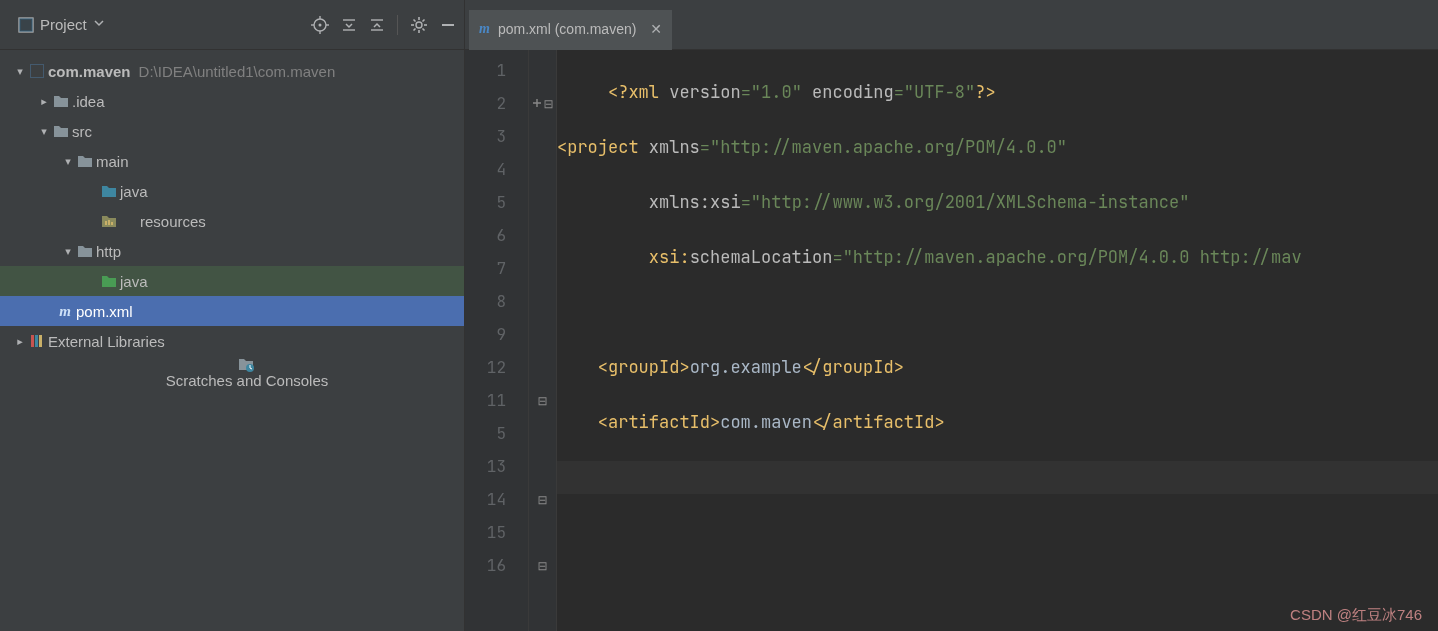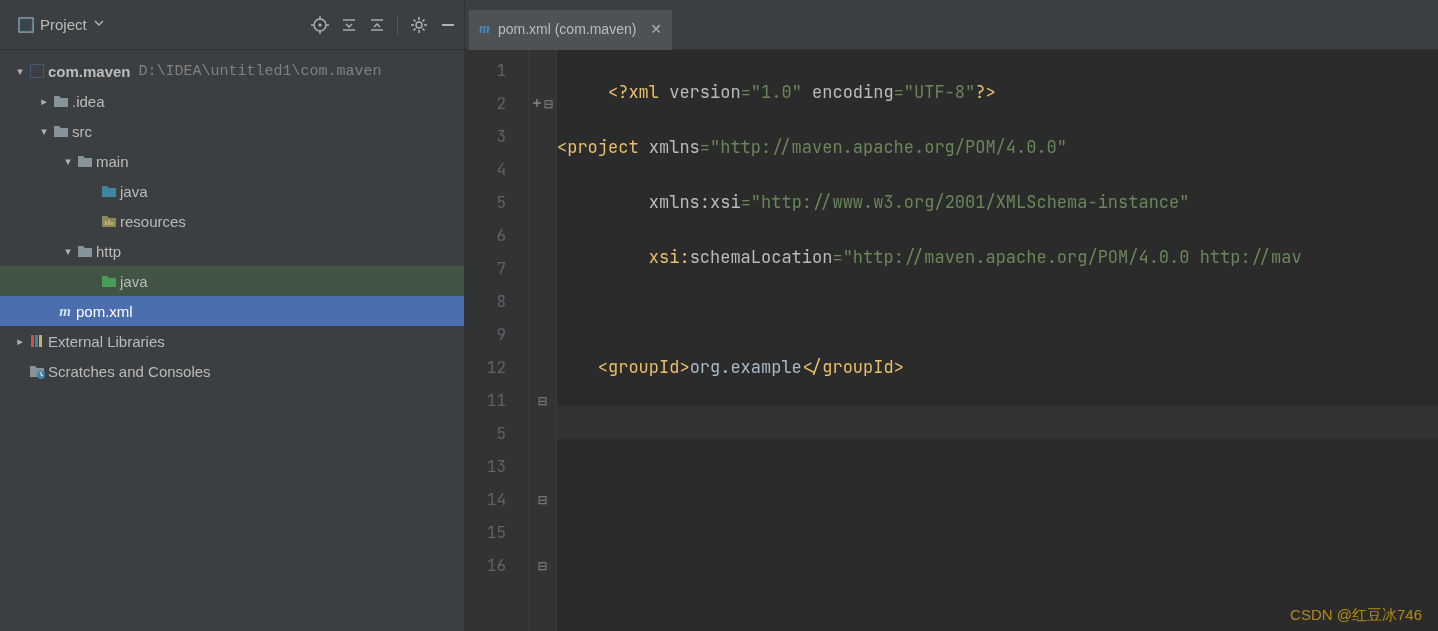--- a/index.html
+++ b/index.html
@@ -73,21 +73,21 @@
 }
 .node.green { background:#425444;}
 .node.selected { background:#4b6eaf; color:#ffffff;}
 .arrow {
   width:16px; display:inline-flex; justify-content:center; align-items:center;
   color:#afb1b3; font-size:11px;
 }
 .node .ic { width:18px; height:18px; display:inline-flex; align-items:center; justify-content:center;}
 .nlabel { margin-left:2px;}
 .label-bold { font-weight:bold; color:#bbbbbb;}
-.label2 { color:#808080; margin-left:8px;font-family:Liberation Mono, monospace;}
+.label2 { color:#808080; margin-left:8px;}
 .main { flex:1; display:flex; min-height:0; overflow:hidden;}
 .gutter {
   width:64px;
   background:#313335;
   border-right:1px solid #3a3a3a;
   padding-top:4px;
   font-family:"JetBrains Mono","Consolas",monospace;
   font-size:16px;
   text-align:right;
   color:#606366;
@@ -115,21 +115,21 @@
 .tag { color:#e8bf6a;}
 .attrn { color:#bababa;}
 .attrv { color:#6a8759;}
 .pi { color:#e8bf6a;}
 .txt { color:#a9b7c6;}
 .watermark {
   position:absolute;
   bottom:6px;
   right:16px;
   font-size:15px;
-  color:#eab308;
+  color:#fca5a5;
   opacity:.7;
   font-family:"Microsoft YaHei", sans-serif;
 }
 svg { display:block; }
 </style>
 </head>
 <body>
 
 <div class="toolbar">
   <div class="toolbar-left">
@@ -248,21 +248,21 @@
         <span class="nlabel">main</span>
       </div>
       <div class="node" style="padding-left:100px;">
         <span class="ic">
             <svg width="16" height="14" viewBox="0 0 16 14">
               <path d="M1 2 h5 l2 2 h7 v9 h-14z" fill="#3e86a0"></path>
             </svg>
           </span>
         <span class="nlabel">java</span>
       </div>
-      <div class="node" style="padding-left:100px;">
+      <div class="node" style="padding-left:100px;gap:20px;">
         <span class="ic">
             <svg width="16" height="14" viewBox="0 0 16 14">
               <path d="M1 2 h5 l2 2 h7 v9 h-14z" fill="#8a8a5c"></path>
               <rect x="4" y="7" width="2" height="4" fill="#c9b068"></rect>
               <rect x="7" y="6" width="2" height="5" fill="#c9b068"></rect>
               <rect x="10" y="8" width="2" height="3" fill="#c9b068"></rect>
             </svg>
           </span>
         <span class="nlabel">resources</span>
       </div>
@@ -291,21 +291,21 @@
         <span class="arrow">▸</span>
         <span class="ic">
             <svg width="16" height="16" viewBox="0 0 16 16">
               <rect x="2" y="2" width="3" height="12" fill="#c75450"></rect>
               <rect x="6" y="2" width="3" height="12" fill="#3e86a0"></rect>
               <rect x="10" y="2" width="3" height="12" fill="#c9b068"></rect>
             </svg>
           </span>
         <span class="nlabel">External Libraries</span>
       </div>
-      <div class="node" style="padding-left:28px;">
+      <div class="node" style="padding-left:28px;flex-direction:column;">
         <span class="ic">
             <svg width="16" height="16" viewBox="0 0 16 16">
               <path d="M1 3 h5 l2 2 h7 v9 h-14z" fill="#87939a"></path>
               <circle cx="12" cy="12" r="4" fill="#3e86a0"></circle>
               <path d="M12 9 v3 l2 1" stroke="#fff" stroke-width="1" fill="none"></path>
             </svg>
           </span>
         <span class="nlabel">Scratches and Consoles</span>
       </div>
     </div>
@@ -364,20 +364,21 @@
           <span style="color:#888;font-size:12px;">⊟</span>
         </div>
     </div>
     <div class="editor">
 <div class="line"><span>     </span><span class="pi">&lt;?</span><span class="pi">xml </span><span class="attrn">version</span><span class="attrv">=</span><span class="attrv">"1.0"</span><span> </span><span class="attrn">encoding</span><span class="attrv">=</span><span class="attrv">"UTF-8"</span><span class="pi">?&gt;</span></div>
 <div class="line"><span class="tag">&lt;</span><span class="tag">project </span><span class="attrn">xmlns</span><span class="attrv">=</span><span class="attrv">"http://maven.apache.org/POM/4.0.0"</span></div>
 <div class="line"><span>         </span><span class="attrn">xmlns:xsi</span><span class="attrv">=</span><span class="attrv">"http://www.w3.org/2001/XMLSchema-instance"</span></div>
 <div class="line"><span>         </span><span class="tag">xsi</span><span class="tag">:</span><span class="attrn">schemaLocation</span><span class="attrv">=</span><span class="attrv">"http://maven.apache.org/POM/4.0.0 http://mav</span></div>
 <div class="line"></div>
 <div class="line"><span>    </span><span class="tag">&lt;</span><span class="tag">groupId</span><span class="tag">&gt;</span><span class="txt">org.example</span><span class="tag">&lt;/</span><span class="tag">groupId</span><span class="tag">&gt;</span></div>
+<div class="line"><span>    </span><span class="tag">&lt;</span><span class="tag">artifactId</span><span class="tag">&gt;</span><span class="txt">com.maven</span><span class="tag">&lt;/</span><span class="tag">artifactId</span><span class="tag">&gt;</span></div>
 <div class="line cur"></div>
 <div class="line"></div>
 
 
 
 
 
     </div>
   </div>
 </div>

